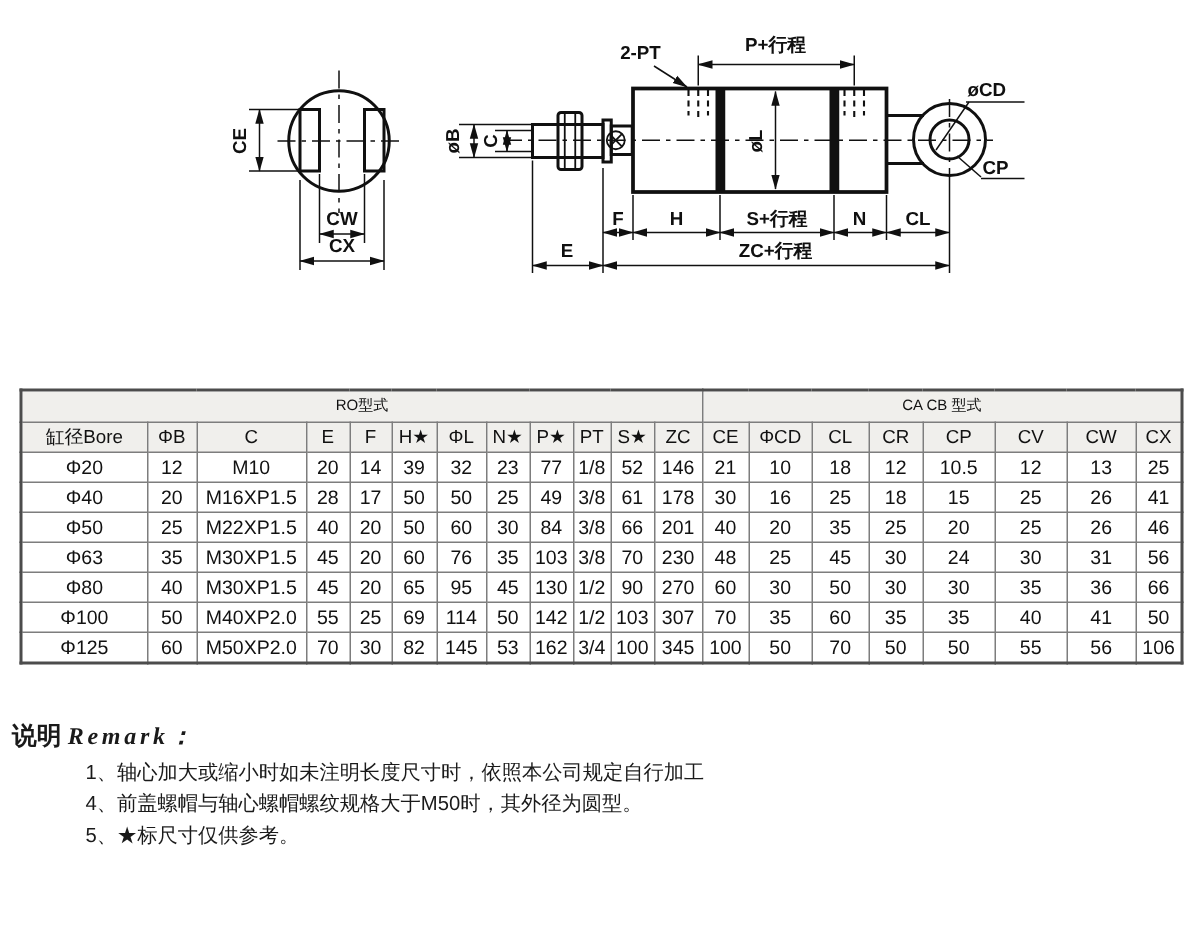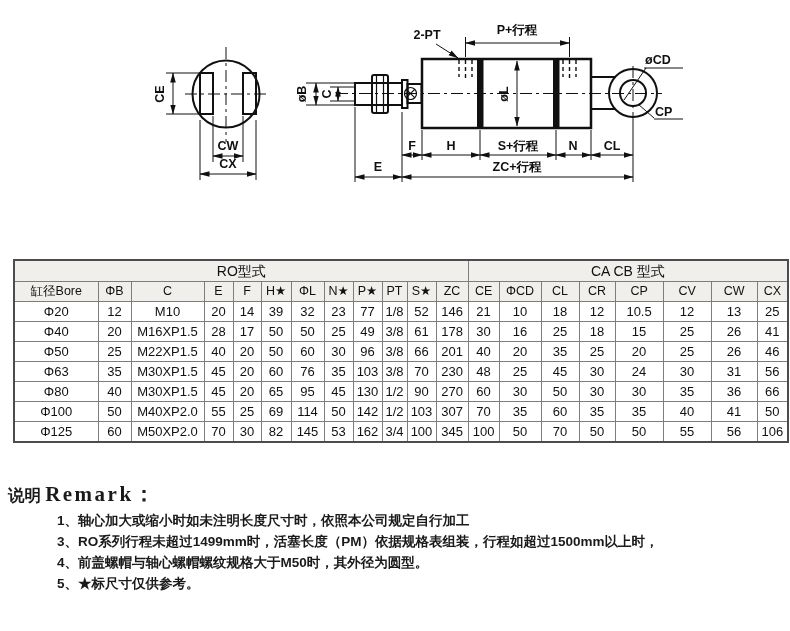--- a/index.html
+++ b/index.html
@@ -16,29 +16,29 @@
   .dim{fill:none;stroke:#101010;stroke-width:1;}
   .port{fill:none;stroke:#101010;stroke-width:1.4;stroke-dasharray:4 3;}
   .cad{font:600 12.5px "Liberation Sans",sans-serif;fill:#101010;}
   .cadb{font:700 12.5px "Liberation Sans",sans-serif;fill:#101010;}
 
   
   table.spec{position:absolute;left:13px;top:259px;width:774px;border-collapse:collapse;
     table-layout:fixed;font-size:13px;color:#111;border:2px solid #4c4c4c;}
   table.spec th,table.spec td{border:1px solid #7d7d7d;text-align:center;vertical-align:middle;
     padding:0;white-space:nowrap;overflow:hidden;font-weight:normal;line-height:1.05;}
-  tr.group th{background:#f0efec;height:20px;font-size:14px;}
+  tr.group th{background:#f0efec;height:20px;font-size:10px;}
   tr.cols th{background:#f0efec;height:19px;font-size:12.5px;text-align:center;}
   tbody.data td{background:#fff;height:19px;}
 
   
   .remarks{position:absolute;left:8px;top:480px;color:#1a1a1a;}
   .remarks .title{font-family:"Liberation Serif",serif;font-weight:bold;font-size:16.5px;}
-  .remarks .title .en{font-size:21px;letter-spacing:2.5px;}
-  .remarks .items{margin:2px 0 0 49px;font-size:13.5px;font-weight:700;line-height:21px;}
+  .remarks .title .en{font-size:16px;letter-spacing:2.5px;font-style:italic;}
+  .remarks .items{margin:2px 0 0 49px;font-size:13.5px;font-weight:400;line-height:21px;}
   .remarks .items .cont{padding-left:26px;}
 </style>
 </head>
 <body>
 
 <div class="page">
 
   <svg class="drawing" width="790" height="252" viewBox="0 0 790 252">
     <defs>
       <marker id="ar" markerUnits="userSpaceOnUse" markerWidth="10" markerHeight="8" viewBox="0 0 10 8" refX="9.5" refY="4" orient="auto-start-reverse">
@@ -252,21 +252,21 @@
         </tr>
         <tr>
           <td>Φ50</td>
           <td>25</td>
           <td>M22XP1.5</td>
           <td>40</td>
           <td>20</td>
           <td>50</td>
           <td>60</td>
           <td>30</td>
-          <td>96</td>
+          <td>84</td>
           <td>3/8</td>
           <td>66</td>
           <td>201</td>
           <td>40</td>
           <td>20</td>
           <td>35</td>
           <td>25</td>
           <td>20</td>
           <td>25</td>
           <td>26</td>
@@ -360,19 +360,18 @@
           <td>56</td>
           <td>106</td>
         </tr>
       </tbody>
   </table>
 
   <div class="remarks">
     <div class="title"><span>说明</span> <span class="en">Remark：</span></div>
     <div class="items">
         <div class="">1、轴心加大或缩小时如未注明长度尺寸时，依照本公司规定自行加工</div>
-        <div class="">3、RO系列行程未超过1499mm时，活塞长度（PM）依据规格表组装，行程如超过1500mm以上时，</div>
         <div class="">4、前盖螺帽与轴心螺帽螺纹规格大于M50时，其外径为圆型。</div>
         <div class="">5、★标尺寸仅供参考。</div>
       </div>
   </div>
 
 </div>
 
 </body></html>

